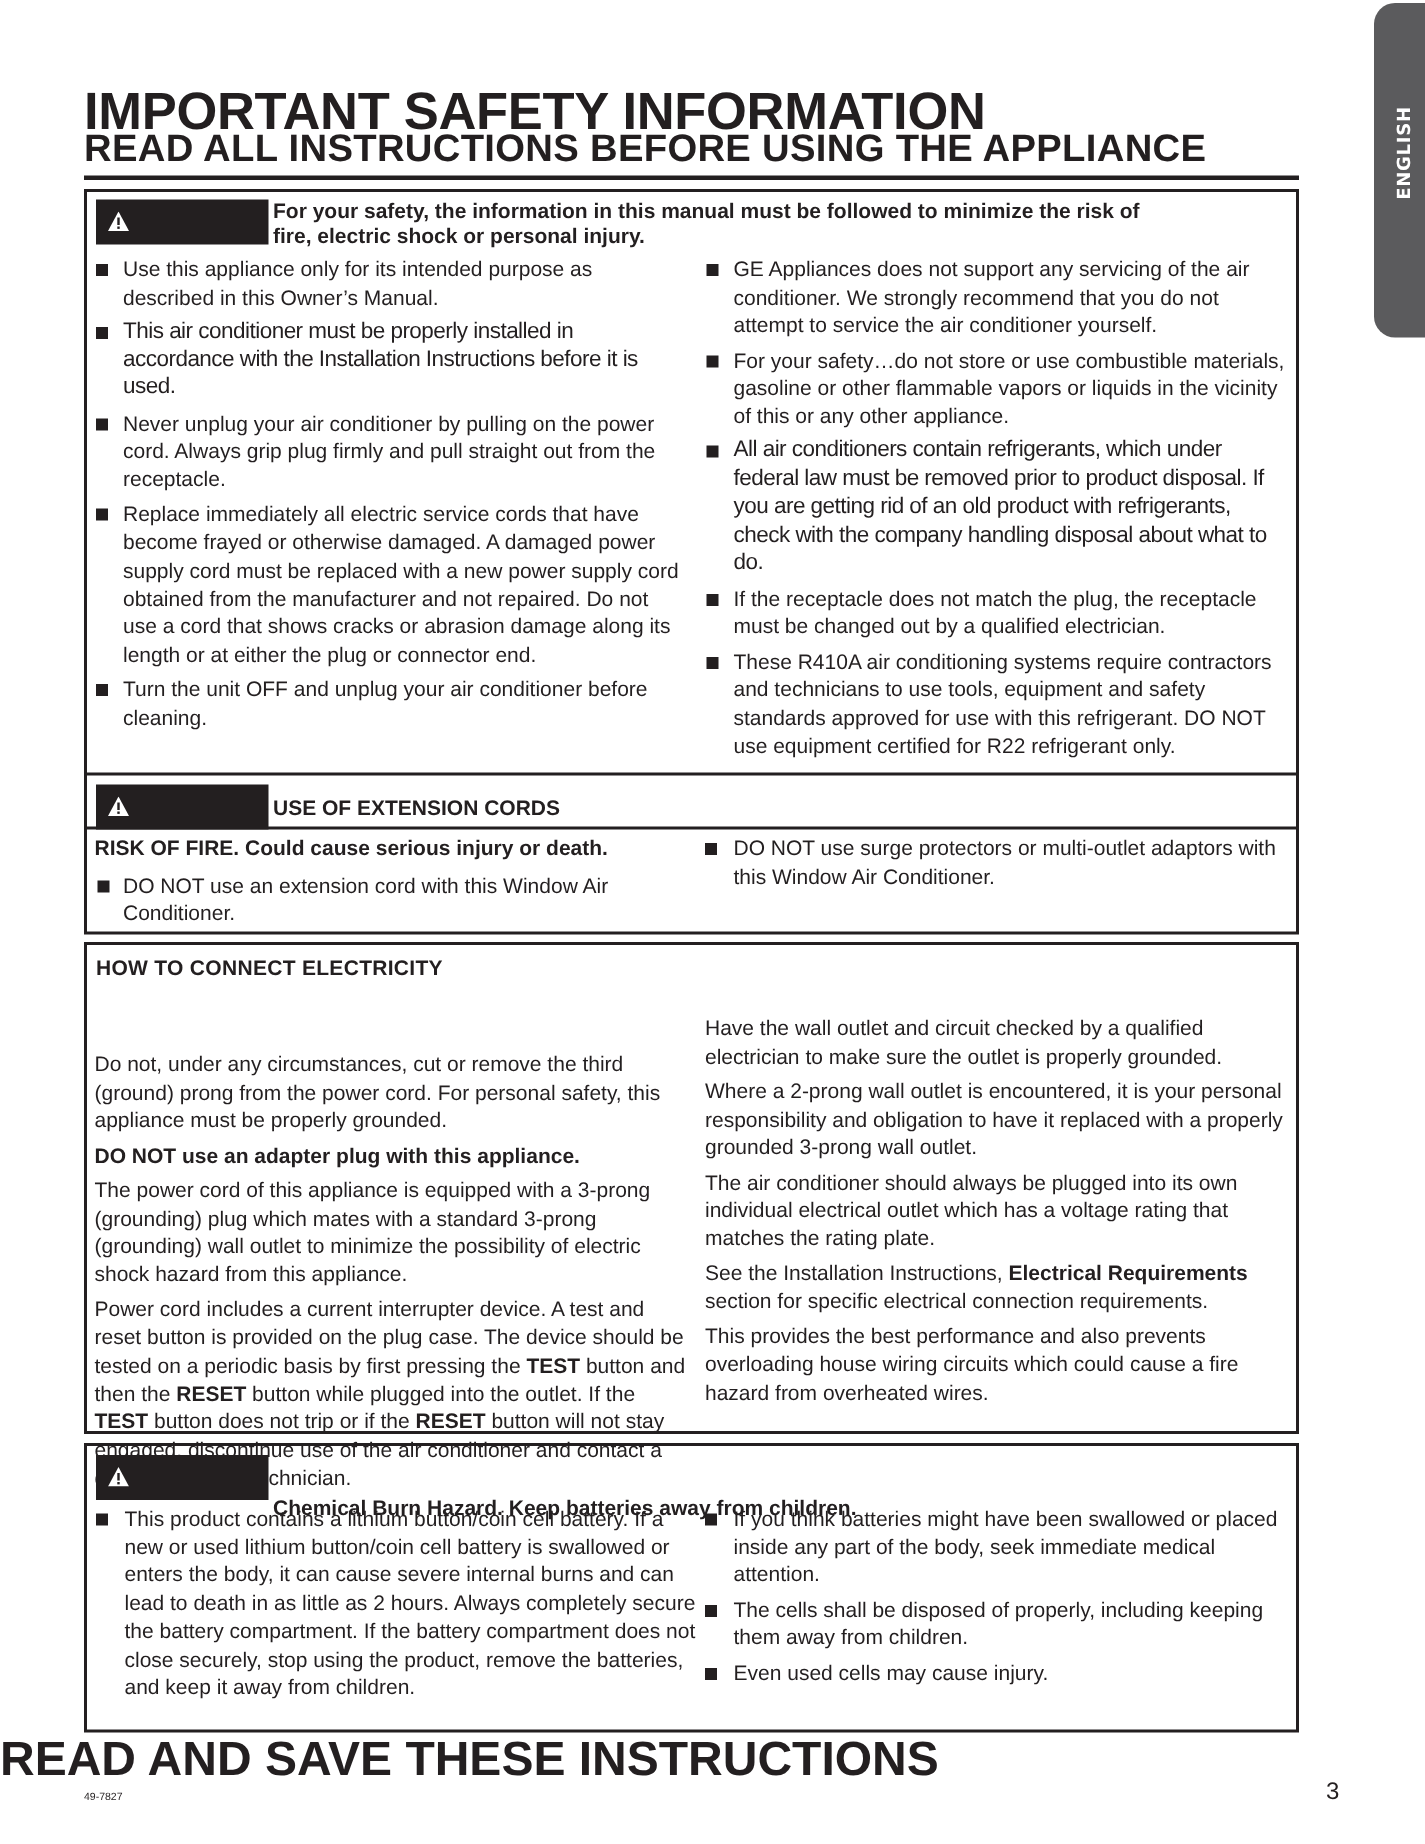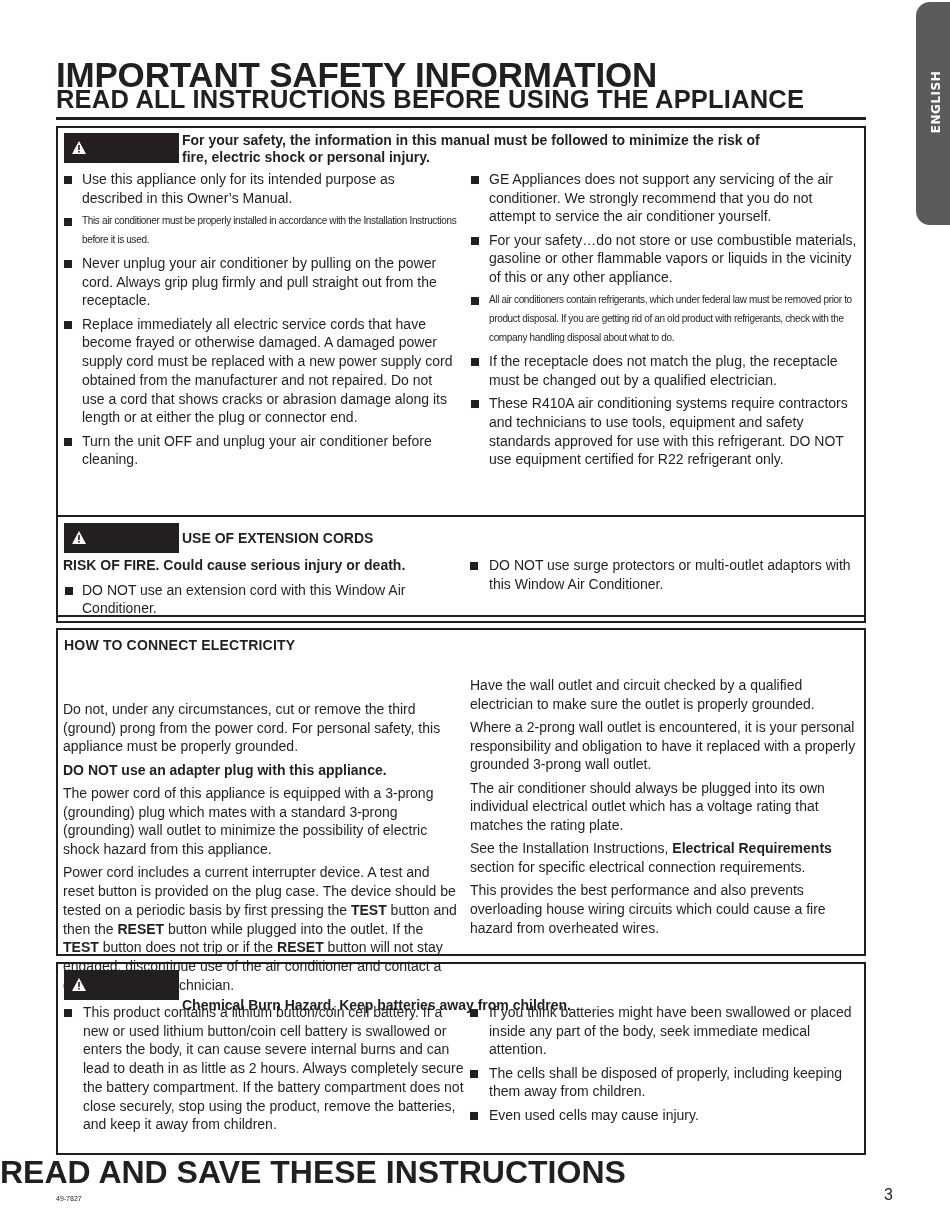--- a/index.html
+++ b/index.html
@@ -40,21 +40,21 @@
   .box-head {
     position: absolute; left: 124px; font-weight: bold; font-size: 14px; line-height: 17px;
   }
   .col { position: absolute; font-size: 14px; line-height: 18.7px; }
   .col .item { position: relative; padding-left: 20px; margin-bottom: 4.6px; }
   .col .item .bul {
     position: absolute; left: 2px; top: 6px; width: 8px; height: 8px; background: #231f20;
   }
   .col.wide .item { padding-left: 24px; }
   .col.wide .item .bul { left: 5px; }
-  .narrow { font-size: 10px; letter-spacing: -0.35px; }
+  .narrow { font-size: 15px; letter-spacing: -0.35px; }
   .col p { margin-bottom: 4.6px; }
   .b { font-weight: bold; }
 
   .sec-title { position: absolute; left: 6px; font-weight: bold; font-size: 14px; letter-spacing: 0.2px; text-align: center; }
 
   .footer-title {
     position: absolute; left: 0; width: 910px; top: 1152px; text-align: left;
     font-size: 32px; font-weight: bold; line-height: 40px;
   }
   .doc-num { position: absolute; left: 56px; top: 1195px; font-size: 7px; }
@@ -64,21 +64,21 @@
 <body>
 
 <div class="lang-tab">
   <span>ENGLISH</span>
 </div>
 
 <div class="title1">IMPORTANT SAFETY INFORMATION</div>
 <div class="title2">READ ALL INSTRUCTIONS BEFORE USING THE APPLIANCE</div>
 <div class="rule"></div>
 
-<div class="box" style="top:126px; height:491px;">
+<div class="box" style="top:126px; height:427px;">
   <div class="badge" style="top:5px;">
     <svg width="14" height="13" viewBox="0 0 14 13">
       <path d="M7 0 L14 13 L0 13 Z" fill="#ffffff"></path>
       <rect x="6.2" y="4" width="1.6" height="5" fill="#231f20"></rect>
       <rect x="6.2" y="10" width="1.6" height="1.6" fill="#231f20"></rect>
     </svg>
   </div>
   <div class="box-head" style="top:4px; width:680px;">
     <div>For your safety, the information in this manual must be followed to minimize the risk of</div>
     <div>fire, electric shock or personal injury.</div>

